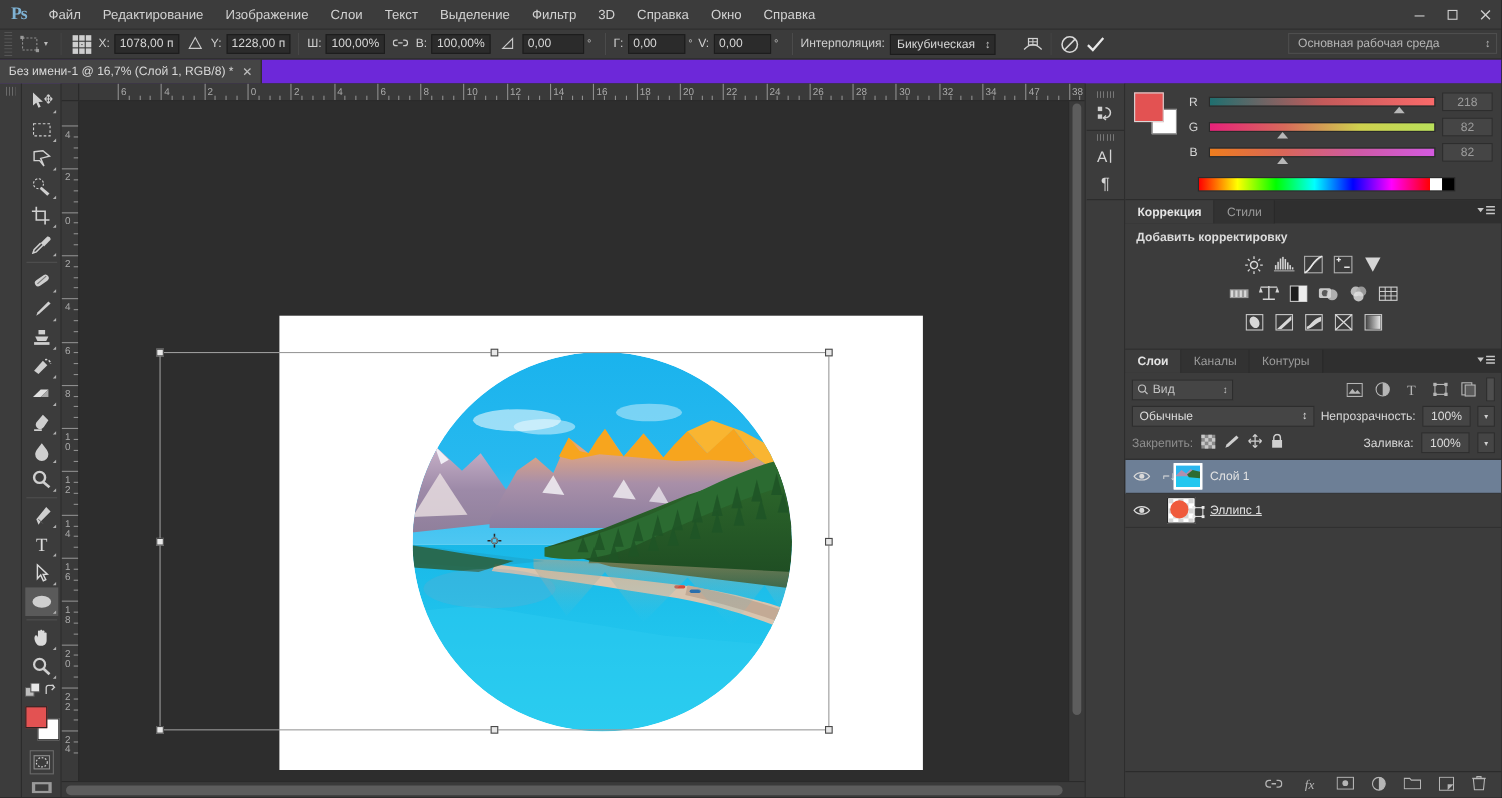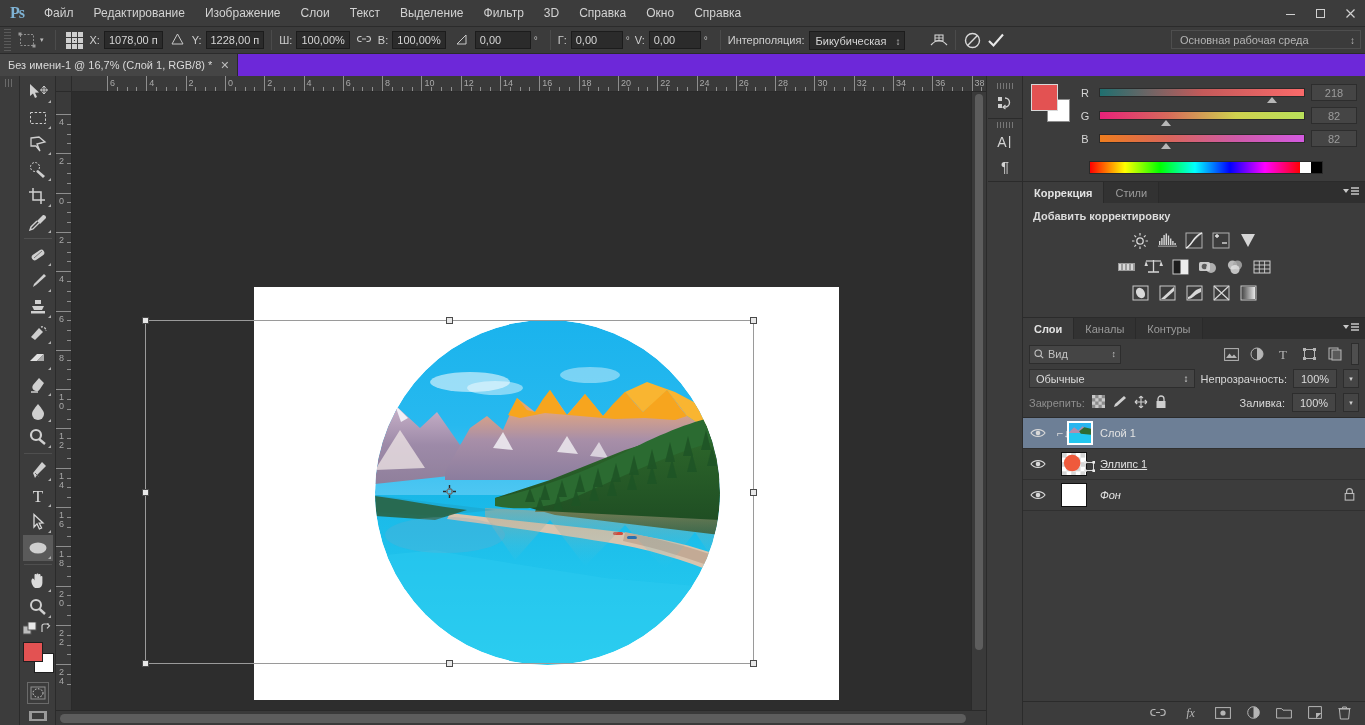--- a/index.html
+++ b/index.html
@@ -592,21 +592,21 @@
             <div class="rlabel" style="left: 784.7px; top: 2px;">32</div>
             <div class="tick" style="left: 791.525px; top: 11px; width: 1px; height: 5px;"></div>
             <div class="tick" style="left: 801.35px; top: 11px; width: 1px; height: 5px;"></div>
             <div class="tick" style="left: 811.175px; top: 11px; width: 1px; height: 5px;"></div>
             <div class="tick" style="left: 821px; top: 0px; width: 1px; height: 16px;"></div>
             <div class="rlabel" style="left: 824px; top: 2px;">34</div>
             <div class="tick" style="left: 830.825px; top: 11px; width: 1px; height: 5px;"></div>
             <div class="tick" style="left: 840.65px; top: 11px; width: 1px; height: 5px;"></div>
             <div class="tick" style="left: 850.475px; top: 11px; width: 1px; height: 5px;"></div>
             <div class="tick" style="left: 860.3px; top: 0px; width: 1px; height: 16px;"></div>
-            <div class="rlabel" style="left: 863.3px; top: 2px;">36</div>
+            <div class="rlabel" style="left: 863.3px; top: 2px;">47</div>
             <div class="tick" style="left: 870.125px; top: 11px; width: 1px; height: 5px;"></div>
             <div class="tick" style="left: 879.95px; top: 11px; width: 1px; height: 5px;"></div>
             <div class="tick" style="left: 889.775px; top: 11px; width: 1px; height: 5px;"></div>
             <div class="tick" style="left: 899.6px; top: 0px; width: 1px; height: 16px;"></div>
             <div class="rlabel" style="left: 902.6px; top: 2px;">38</div>
             <div class="tick" style="left: 909.425px; top: 11px; width: 1px; height: 5px;"></div>
           </div>
       </div>
       <div class="vr-body">
         <div class="vruler" id="vruler">
@@ -1208,38 +1208,20 @@
                       <rect x="9.4" y="1" width="2.6" height="2.6"></rect>
                       <rect x="1" y="9.4" width="2.6" height="2.6"></rect>
                       <rect x="9.4" y="9.4" width="2.6" height="2.6"></rect>
                     </g>
                 </svg>
               </span>
             </span>
             <span class="lname link">Эллипс 1</span>
           </div>
 
-          <div class="layer">
-            <span class="eye">
-              <svg width="16" height="12" viewBox="0 0 16 12">
-                <path d="M1 6 C4 1.5 12 1.5 15 6 C12 10.5 4 10.5 1 6 Z" fill="none" stroke="#d8d8d8" stroke-width="1.1"></path>
-                <circle cx="8" cy="6" r="2.3" fill="#d8d8d8"></circle>
-              </svg>
-            </span>
-            <span class="thumbwrap">
-              <span class="lthumb" style="border:1px solid #111;background:#fff"></span>
-            </span>
-            <span class="lname it">Фон</span>
-            <span class="lockic">
-              <svg width="11" height="13" viewBox="0 0 11 13">
-                <path d="M2.6 5.5 V3.6 a2.9 2.9 0 0 1 5.8 0 V5.5" fill="none" stroke="#b9b9b9" stroke-width="1.2"></path>
-                <rect x="1.2" y="5.5" width="8.6" height="6.6" fill="none" stroke="#b9b9b9" stroke-width="1.1"></rect>
-              </svg>
-            </span>
-          </div>
 
         </div>
 
         <div class="layerfoot">
           <span>
             <svg width="16" height="11" viewBox="0 0 16 11">
               <path d="M6 5.5 h4 M5.5 2.5 h-1.7 a3 3 0 0 0 0 6 h1.7 M10.5 2.5 h1.7 a3 3 0 0 1 0 6 h-1.7" fill="none" stroke="#b5b5b5" stroke-width="1.2"></path>
             </svg>
           </span>
           <span>

